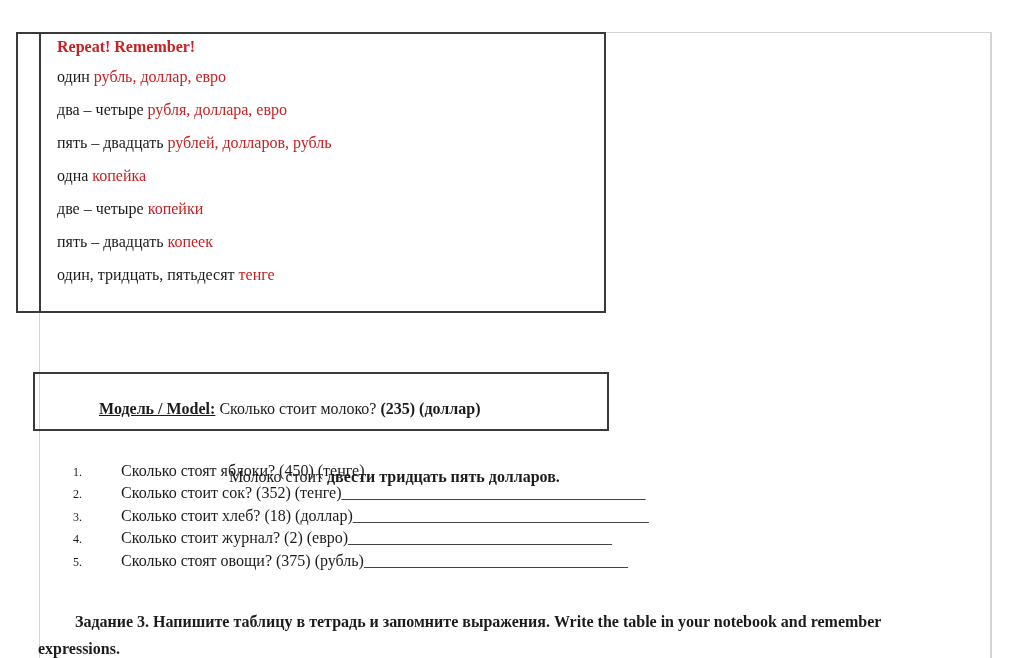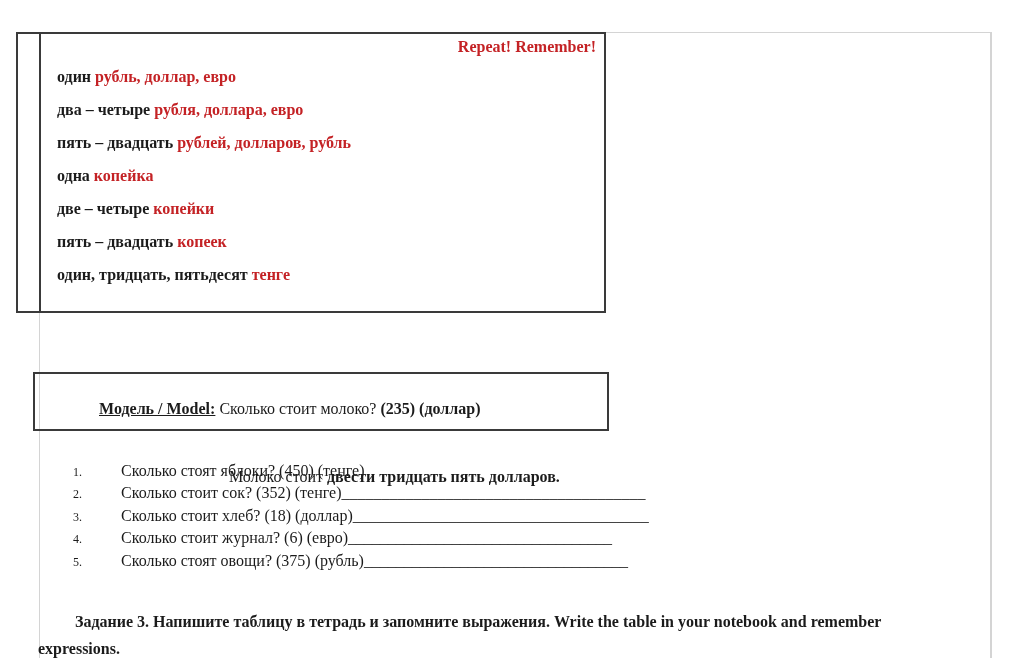--- a/index.html
+++ b/index.html
@@ -23,25 +23,25 @@
   }
   .repeat-divider {
     position:absolute; left:21px; top:0; bottom:0; width:0;
     border-left:2px solid var(--box-border-dark,#4a4a4a);
   }
   .repeat-content {
     position:absolute; left:23px; top:0; right:0; bottom:0;
     padding:3px 8px 0 16px;
   }
   .repeat-title {
-    text-align:right; font-weight:bold; font-size:16px; line-height:20px;
+    text-align:left; font-weight:bold; font-size:16px; line-height:20px;
     color:var(--accent-red,#c42225); margin:0 0 10px 0;
   }
   .repeat-line {
-    font-weight:bold; font-size:16px; line-height:20px; margin:0 0 13px 0;
+    font-weight:normal; font-size:16px; line-height:20px; margin:0 0 13px 0;
     white-space:pre-wrap;
   }
   .red { color:var(--accent-red,#c42225); }
   
   .model-box {
     position:absolute; left:33px; top:372px; width:576px; height:59px;
     box-sizing:border-box; border:2px solid var(--box-border-dark,#3a3a3a);
     background:transparent; padding:5px 0 0 40px; font-size:16px;
   }
   .model-line1 { line-height:20px; white-space:pre-wrap; }
@@ -100,21 +100,21 @@
         <span class="exercise-text">Сколько стоит сок? (352) (тенге)</span>
         <span class="exercise-blank">______________________________________</span>
     </div>
     <div class="exercise-row">
       <span class="exercise-num">3.</span>
         <span class="exercise-text">Сколько стоит хлеб? (18) (доллар)</span>
         <span class="exercise-blank">_____________________________________</span>
     </div>
     <div class="exercise-row">
       <span class="exercise-num">4.</span>
-        <span class="exercise-text">Сколько стоит журнал? (6) (евро)</span>
+        <span class="exercise-text">Сколько стоит журнал? (2) (евро)</span>
         <span class="exercise-blank">_________________________________</span>
     </div>
     <div class="exercise-row">
       <span class="exercise-num">5.</span>
         <span class="exercise-text">Сколько стоят овощи? (375) (рубль)</span>
         <span class="exercise-blank">_________________________________</span>
     </div>
   </div>
 
   <p class="task">Задание 3. Напишите таблицу в тетрадь и запомните выражения. Write the table in your notebook and remember expressions.</p>

